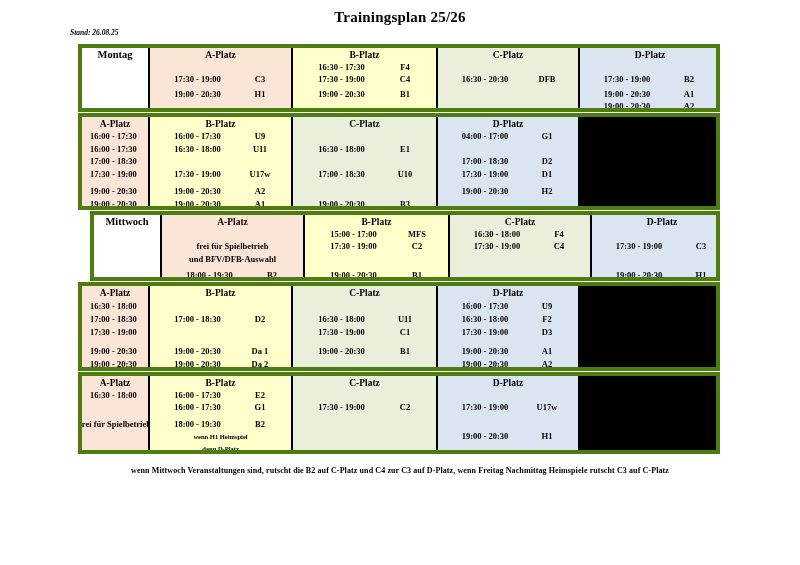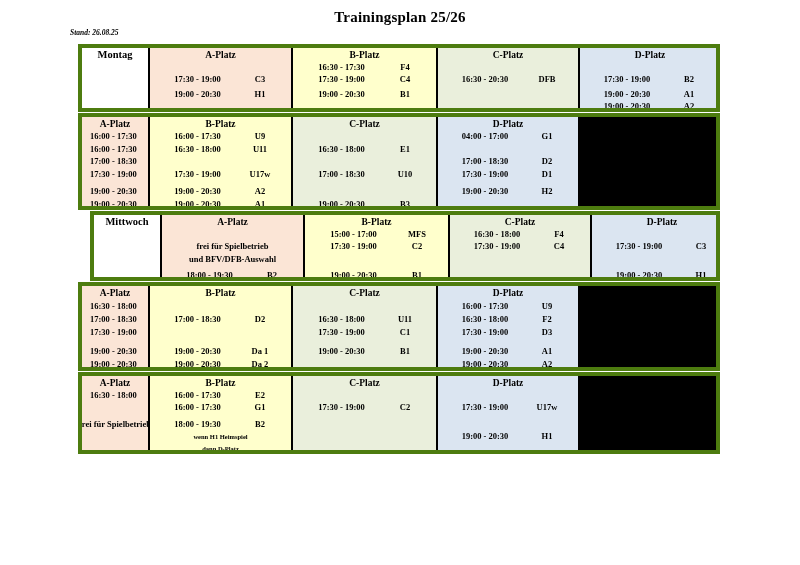--- a/index.html
+++ b/index.html
@@ -416,13 +416,14 @@
           <div class="gap-row" style="height: 5px;"></div>
           <div class="entry-line" style="height: 12px;"></div>
           <div class="entry-line" style="height: 12px;">
             <span class="entry-time">19:00 - 20:30</span>
             <span class="entry-code">H1</span>
           </div>
           <div class="entry-line" style="height: 12px;"></div>
         </div>
       </div>
     </div>
+  <div class="footer-note">wenn Mittwoch Veranstaltungen sind, rutscht die B2 auf C-Platz und C4 zur C3 auf D-Platz, wenn Freitag Nachmittag Heimspiele rutscht C3 auf C-Platz</div>
 </div>
 
 </body></html>

